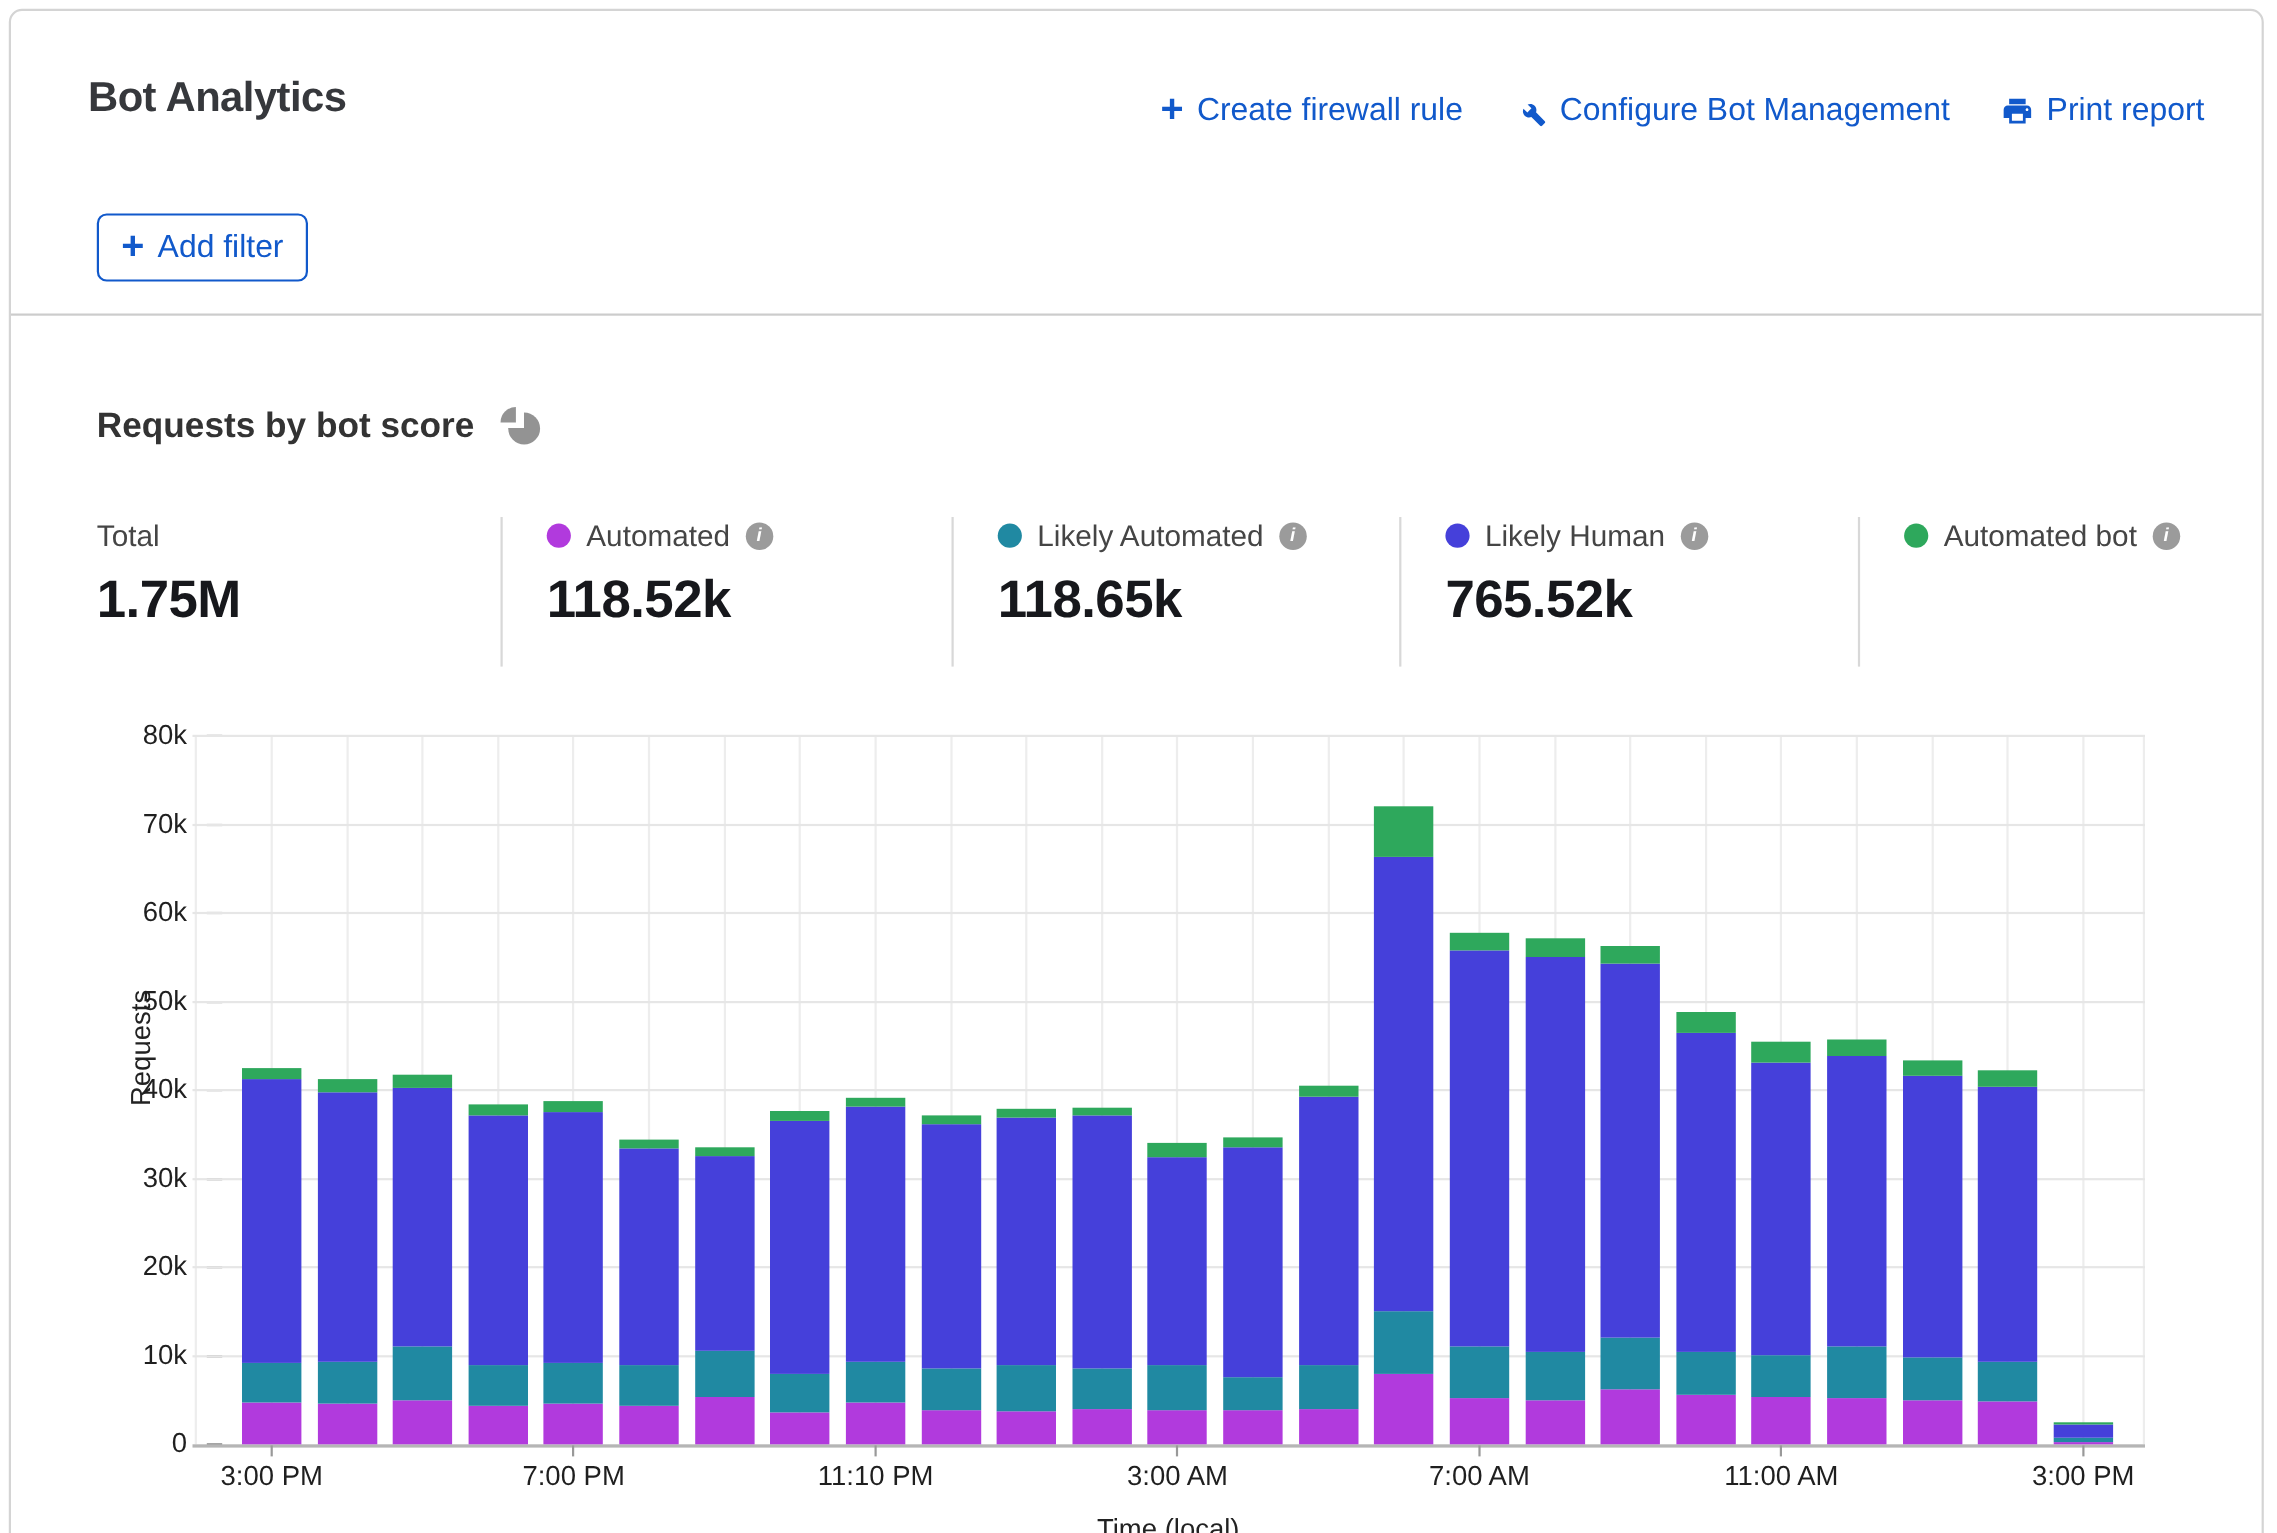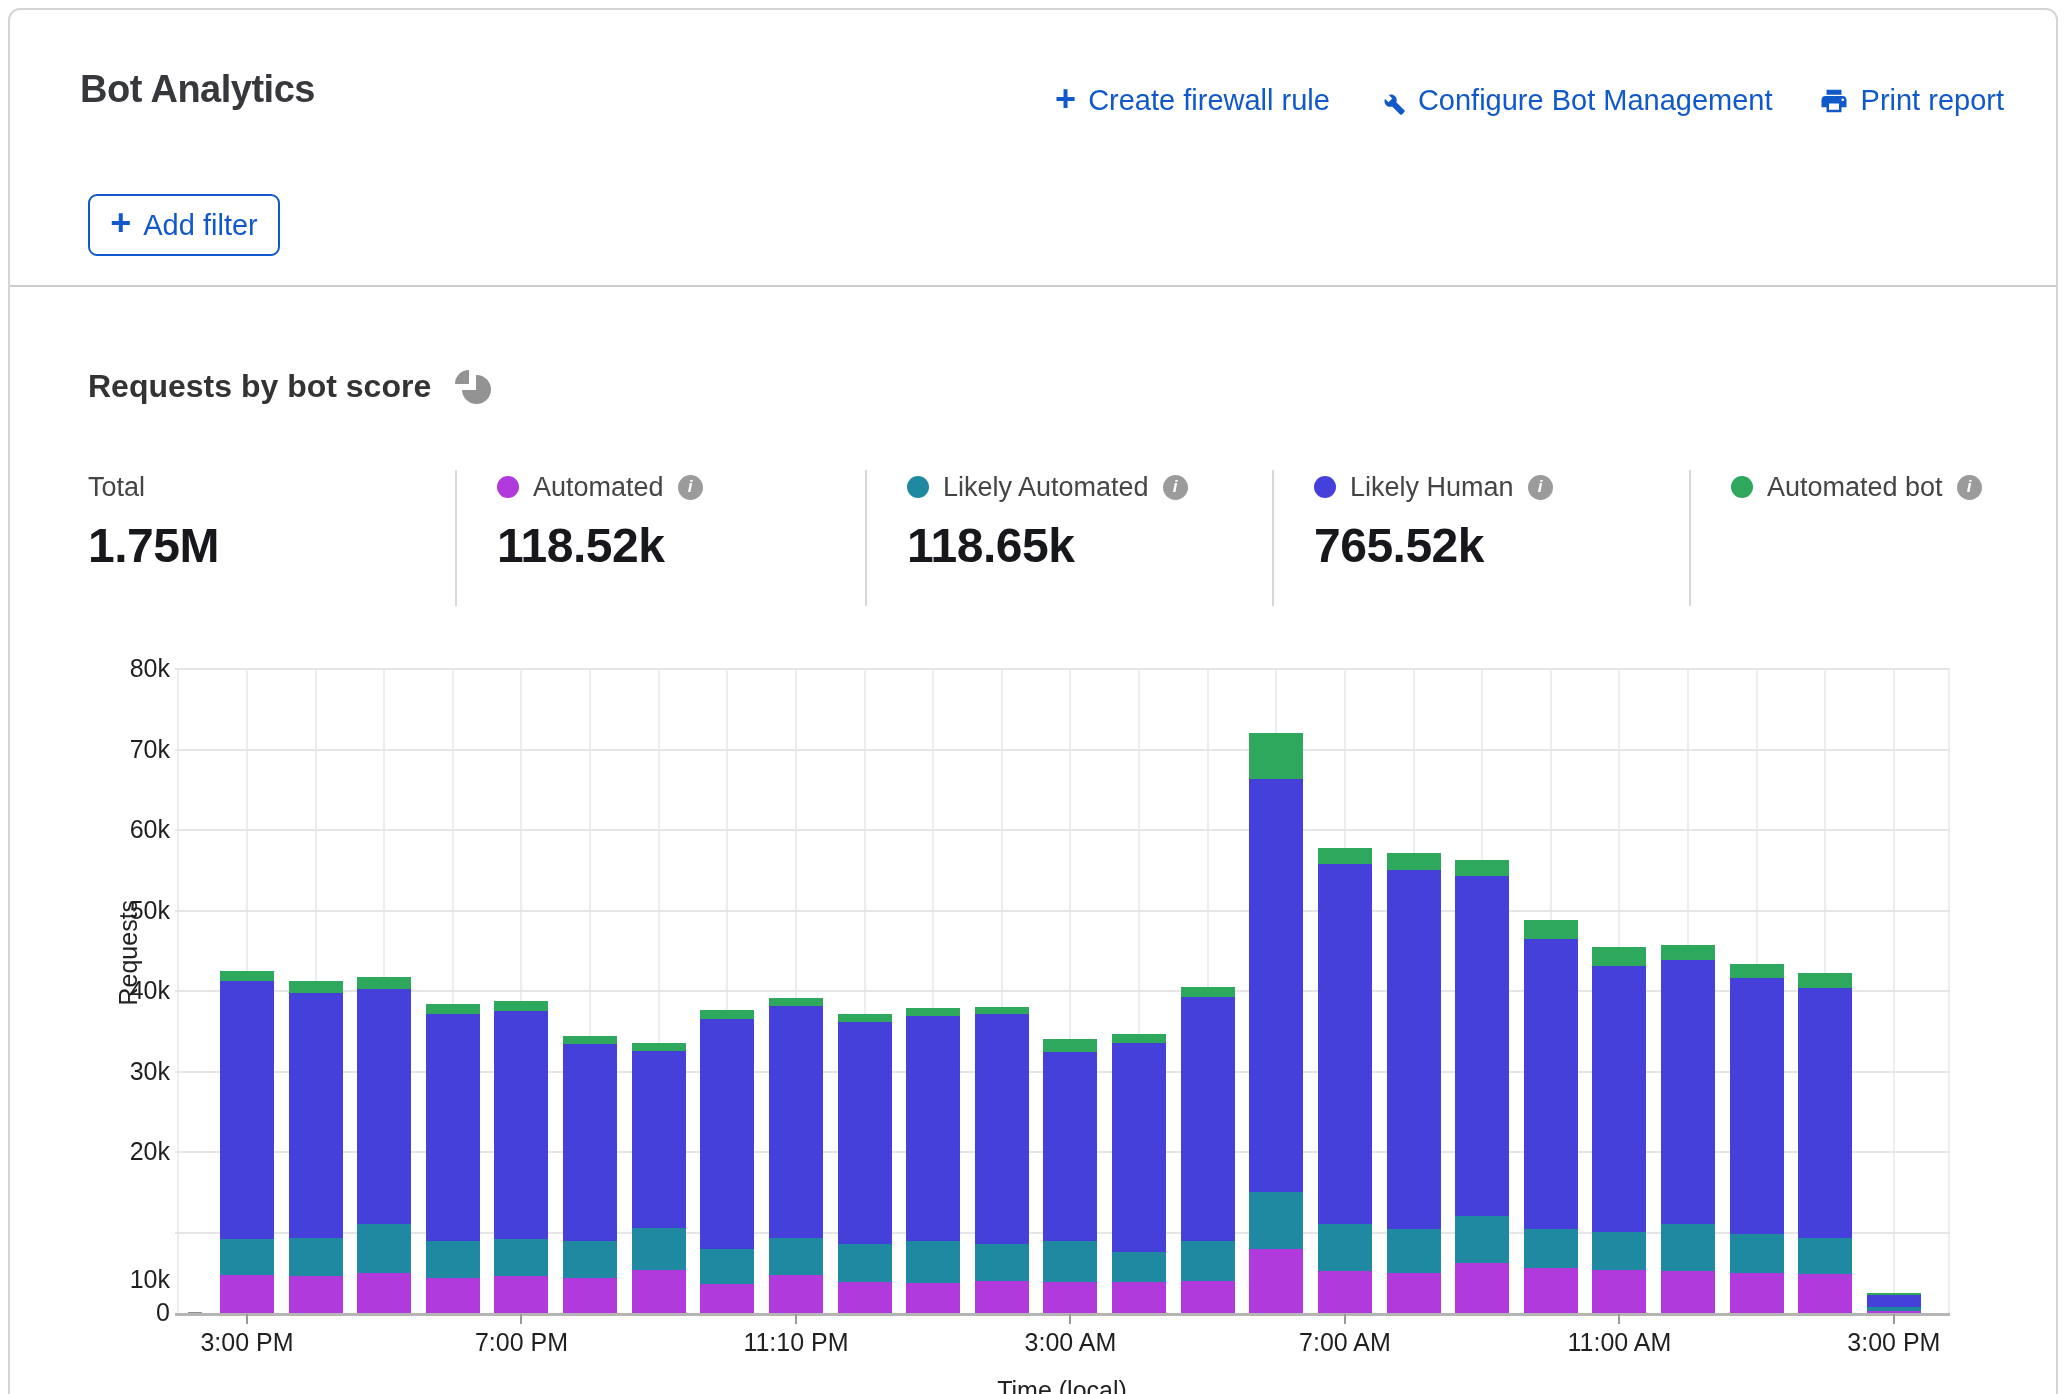--- a/index.html
+++ b/index.html
@@ -157,21 +157,21 @@
       <div class="y-tick-label" style="left: 60px; top: 805px;">60k</div>
       <div class="y-tick-stub" style="left: 178px; top: 819px;"></div>
       <div class="y-tick-label" style="left: 60px; top: 885.5px;">50k</div>
       <div class="y-tick-stub" style="left: 178px; top: 899.5px;"></div>
       <div class="y-tick-label" style="left: 60px; top: 966px;">40k</div>
       <div class="y-tick-stub" style="left: 178px; top: 980px;"></div>
       <div class="y-tick-label" style="left: 60px; top: 1046.5px;">30k</div>
       <div class="y-tick-stub" style="left: 178px; top: 1060.5px;"></div>
       <div class="y-tick-label" style="left: 60px; top: 1127px;">20k</div>
       <div class="y-tick-stub" style="left: 178px; top: 1141px;"></div>
-      <div class="y-tick-label" style="left: 60px; top: 1207.5px; margin-top: 47px;">10k</div>
+      <div class="y-tick-label" style="left: 60px; top: 1207.5px;">10k</div>
       <div class="y-tick-stub" style="left: 178px; top: 1221.5px;"></div>
       <div class="y-tick-label" style="left: 60px; top: 1288px;">0</div>
       <div class="y-tick-stub" style="left: 178px; top: 1302px;"></div>
     </div>
 
   <div class="plot" id="plot">
       <div class="vgrid" style="left: 2px;"></div>
       <div class="vgrid" style="left: 71px;"></div>
       <div class="vgrid" style="left: 139.62px;"></div>
       <div class="vgrid" style="left: 208.24px;"></div>

